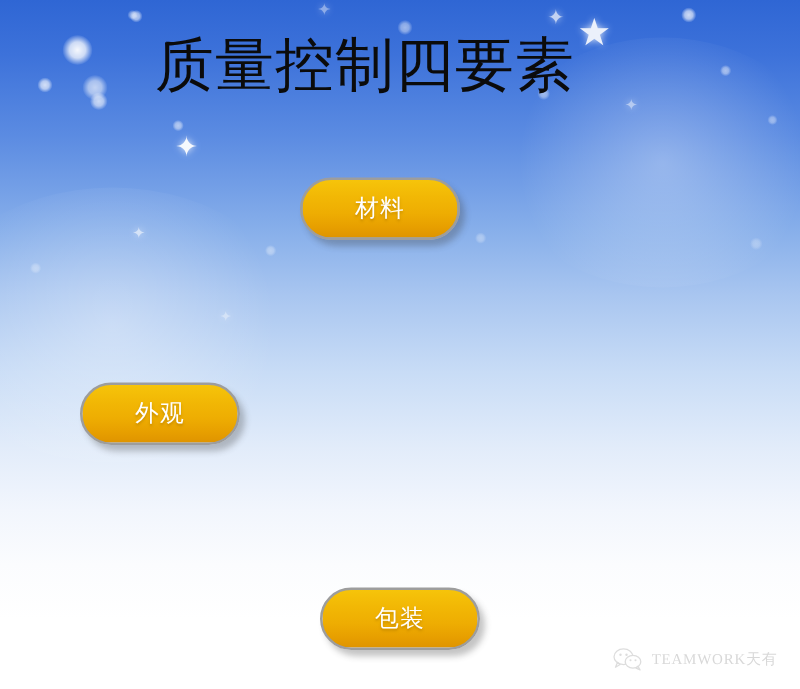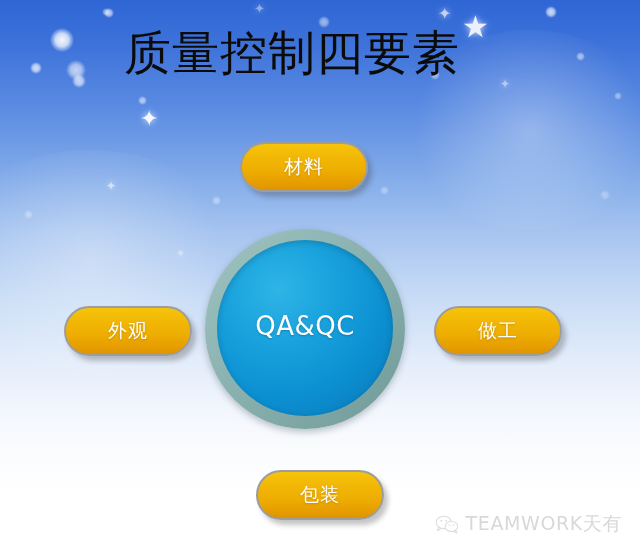--- a/index.html
+++ b/index.html
@@ -133,23 +133,24 @@
     bottom: 14px;
     display: flex;
     align-items: center;
     gap: 7px;
     z-index: 7;
     opacity: 0.55;
   }
   .wm-icon { width: 24px; height: 20px; display: block; }
   .wm-text {
     color: #b9b9b9;
-    font-size: 19px;
+    font-size: 12px;
     letter-spacing: 0.6px;
     white-space: nowrap;
+    font-family: Liberation Serif, serif;
   }
 </style>
 </head>
 <body>
 
 <div id="slide">
 
   <div class="bg-layer">
     <div class="haze" style="left:-60px; top:150px; width:300px; height:220px;"></div>
     <div class="haze" style="left:400px; top:30px; width:260px; height:200px;"></div>
@@ -175,34 +176,26 @@
     <div class="sparkle" style="left:106px; top:180px; font-size:12px; opacity:.6;">✦</div>
     <div class="sparkle" style="left:462px; top:12px;  font-size:30px; opacity:.9;">★</div>
     <div class="sparkle" style="left:438px; top:6px;   font-size:16px; opacity:.7;">✦</div>
     <div class="sparkle" style="left:500px; top:78px;  font-size:12px; opacity:.5;">✦</div>
     <div class="sparkle" style="left:254px; top:2px;   font-size:13px; opacity:.45;">✦</div>
     <div class="sparkle" style="left:176px; top:248px; font-size:11px; opacity:.4;">✦</div>
   </div>
 
   <div class="title">质量控制四要素</div>
 
-  <div class="hub">
-    <div class="hub-inner">
-      <span class="hub-label">QA&amp;QC</span>
-    </div>
-  </div>
 
   <div class="pill pill-top">
     <span class="pill-label">材料</span>
   </div>
   <div class="pill pill-left">
     <span class="pill-label">外观</span>
-  </div>
-  <div class="pill pill-right">
-    <span class="pill-label">做工</span>
   </div>
   <div class="pill pill-bottom">
     <span class="pill-label">包装</span>
   </div>
 
   <div class="watermark">
     <span>
       <svg class="wm-icon" viewBox="0 0 30 24" xmlns="http://www.w3.org/2000/svg">
         <ellipse cx="11" cy="10" rx="9.5" ry="7.8" fill="none" stroke="#c2c2c2" stroke-width="1.3"></ellipse>
         <path d="M5 15.5 L3 20.5 L7.6 17.8 Z" fill="none" stroke="#c2c2c2" stroke-width="1.3" stroke-linejoin="round"></path>

